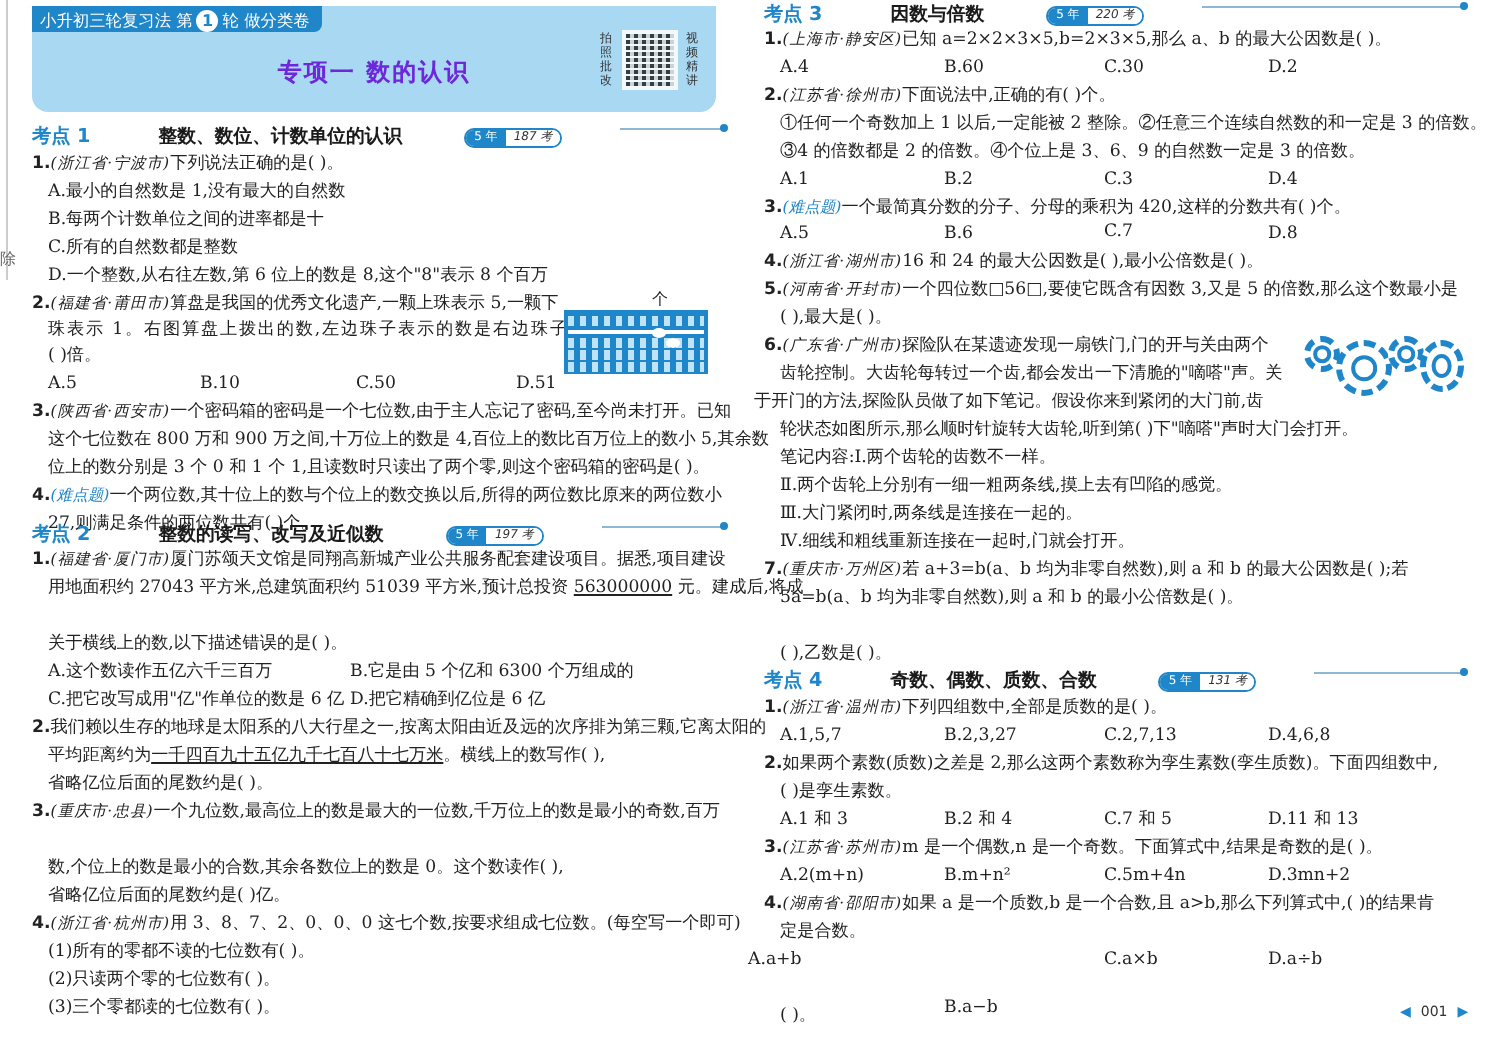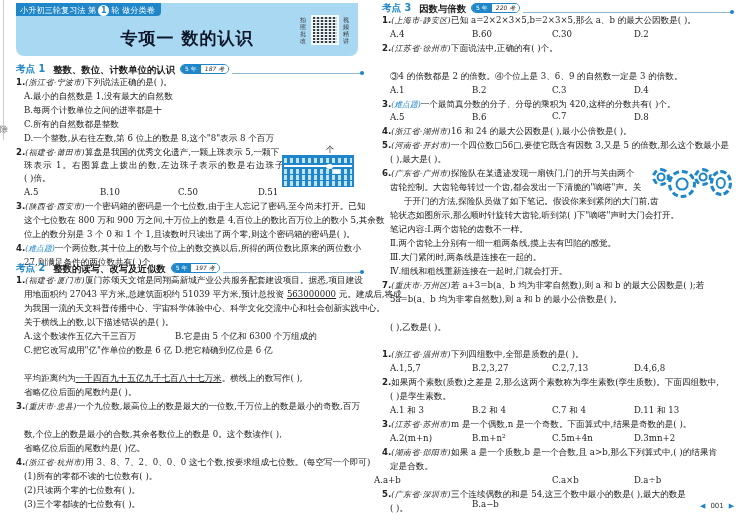--- a/index.html
+++ b/index.html
@@ -7,28 +7,28 @@
   body { font-family: "DejaVu Serif", "Liberation Serif", serif; color: #222; font-size: 8.6px; line-height: 1.0; position: relative; }
   .page { position: absolute; top: 0; width: 372px; height: 520px; }
   .left { left: 0; padding: 0 10px 0 12px; }
   .right { left: 372px; padding: 0 12px 0 10px; }
   .margin-line { position: absolute; left: 3px; top: 0; width: 1px; height: 140px; background: #ccc; }
   .margin-char { position: absolute; left: 0; top: 126px; font-size: 8px; color: #666; font-family: "DejaVu Sans", sans-serif; }
 
   .banner { position: absolute; left: 16px; top: 3px; width: 342px; height: 53px; background: #a9d8f2; border-radius: 0 0 8px 8px; }
   .banner-tab { position: absolute; left: 16px; top: 3px; height: 13px; background: #1f86c9; color: #fff; font-family: "DejaVu Sans", sans-serif; font-size: 8.2px; padding: 1px 6px 0 4px; display: flex; align-items: center; gap: 2px; border-radius: 0 0 4px 0; }
   .banner-tab .circ { display: inline-block; width: 11px; height: 11px; border-radius: 50%; background: #fff; color: #1f86c9; font-weight: bold; text-align: center; line-height: 11px; font-size: 8px; }
-  .banner-title { position: absolute; left: 16px; width: 342px; top: 30px; text-align: center; font-family: "DejaVu Sans", sans-serif; font-weight: bold; font-size: 17px; color: #0f172a; letter-spacing: 1px; }
+  .banner-title { position: absolute; left: 16px; width: 342px; top: 30px; text-align: center; font-family: "DejaVu Sans", sans-serif; font-weight: bold; font-size: 12px; color: #6d28d9; letter-spacing: 1px; }
   .qr { position: absolute; left: 311px; top: 15px; width: 28px; height: 30px; background:
         repeating-linear-gradient(0deg, #222 0 2px, #fff 2px 3px),
         #fff; opacity: .85; border: 2px solid #fff; }
   .qr::after { content: ""; position: absolute; inset: 0; background: repeating-linear-gradient(90deg, transparent 0 2px, rgba(255,255,255,.8) 2px 4px); }
   .qr-lbl { position: absolute; top: 16px; width: 8px; font-size: 6px; line-height: 7px; color: #333; font-family: "DejaVu Sans", sans-serif; }
 
-  .sec-head { position: absolute; display: flex; align-items: flex-end; font-family: "DejaVu Sans", sans-serif; font-weight: bold; }
+  .sec-head { position: absolute; display: flex; align-items: flex-start; font-family: "DejaVu Sans", sans-serif; font-weight: bold; gap: 26px; }
   .sec-head .kd { color: #1f86c9; font-size: 9.6px; margin-right: 8px; }
   .sec-head .st { color: #1a1a1a; font-size: 9.4px; margin-right: 5px; }
   .badge { display: inline-flex; height: 10px; border: 1px solid #1f86c9; border-radius: 5px; overflow: hidden; font-size: 6px; font-weight: normal; }
   .badge .b1 { background: #1f86c9; color: #fff; padding: 1px 4px 0; }
   .badge .b2 { color: #333; padding: 1px 4px 0; background: #fff; font-style: italic; }
   .sec-rule { flex: 1; height: 1px; background: #8fb7d4; margin-left: 3px; position: relative; }
   .sec-rule::after { content: ""; position: absolute; right: -2px; top: -2px; width: 4px; height: 4px; border-radius: 50%; background: #1f86c9; }
 
   .q { position: absolute; white-space: nowrap; font-size: 8.6px; }
   .q .src { font-style: italic; font-size: 7.8px; letter-spacing: .5px; }
@@ -113,27 +113,27 @@
     <span class="st">整数的读写、改写及近似数</span>
     <span class="badge">
         <span class="b1">5 年</span>
         <span class="b2">197 考</span>
       </span>
     <span class="sec-rule"></span>
   </div>
 
   <div class="q" style="left:16px; top:276px"><span class="num">1.</span><span class="src">(福建省·厦门市)</span><span>厦门苏颂天文馆是同翔高新城产业公共服务配套建设项目。据悉,项目建设</span></div>
   <div class="q" style="left:24px; top:290px"><span>用地面积约 27043 平方米,总建筑面积约 51039 平方米,预计总投资 </span><span class="u">563000000</span><span> 元。建成后,将成</span></div>
-  <div class="q" style="left:24px; top:304px">为我国一流的天文科普传播中心、宇宙科学体验中心、科学文化交流中心和社会创新实践中心。</div>
   <div class="q" style="left:24px; top:318px">关于横线上的数,以下描述错误的是(      )。</div>
   <div class="opt" style="left:24px; top:332px">A.这个数读作五亿六千三百万</div>
   <div class="opt" style="left:175px; top:332px">B.它是由 5 个亿和 6300 个万组成的</div>
   <div class="opt" style="left:24px; top:346px">C.把它改写成用"亿"作单位的数是 6 亿</div>
   <div class="opt" style="left:175px; top:346px">D.把它精确到亿位是 6 亿</div>
 
+  <div class="q" style="left:16px; top:360px"><span class="num">2.</span><span>我们赖以生存的地球是太阳系的八大行星之一,按离太阳由近及远的次序排为第三颗,它离太阳的</span></div>
   <div class="q" style="left:24px; top:374px"><span>平均距离约为</span><span class="u">一千四百九十五亿九千七百八十七万米</span><span>。横线上的数写作(                              ),</span></div>
   <div class="q" style="left:24px; top:388px">省略亿位后面的尾数约是(              )。</div>
 
   <div class="q" style="left:16px; top:402px"><span class="num">3.</span><span class="src">(重庆市·忠县)</span><span>一个九位数,最高位上的数是最大的一位数,千万位上的数是最小的奇数,百万</span></div>
   <div class="q" style="left:24px; top:430px">数,个位上的数是最小的合数,其余各数位上的数是 0。这个数读作(                                    ),</div>
   <div class="q" style="left:24px; top:444px">省略亿位后面的尾数约是(          )亿。</div>
 
   <div class="q" style="left:16px; top:458px"><span class="num">4.</span><span class="src">(浙江省·杭州市)</span><span>用 3、8、7、2、0、0、0 这七个数,按要求组成七位数。(每空写一个即可)</span></div>
   <div class="q" style="left:24px; top:472px">(1)所有的零都不读的七位数有(                  )。</div>
   <div class="q" style="left:24px; top:486px">(2)只读两个零的七位数有(                )。</div>
@@ -151,84 +151,93 @@
     <span class="sec-rule"></span>
   </div>
 
   <div class="q" style="left:10px; top:16px"><span class="num">1.</span><span class="src">(上海市·静安区)</span><span>已知 a=2×2×3×5,b=2×3×5,那么 a、b 的最大公因数是(      )。</span></div>
   <div class="opt" style="left:18px; top:30px">A.4</div>
   <div class="opt" style="left:100px; top:30px">B.60</div>
   <div class="opt" style="left:180px; top:30px">C.30</div>
   <div class="opt" style="left:262px; top:30px">D.2</div>
 
   <div class="q" style="left:10px; top:44px"><span class="num">2.</span><span class="src">(江苏省·徐州市)</span><span>下面说法中,正确的有(      )个。</span></div>
+  <div class="q" style="left:18px; top:58px">①任何一个奇数加上 1 以后,一定能被 2 整除。②任意三个连续自然数的和一定是 3 的倍数。</div>
   <div class="q" style="left:18px; top:72px">③4 的倍数都是 2 的倍数。④个位上是 3、6、9 的自然数一定是 3 的倍数。</div>
   <div class="opt" style="left:18px; top:86px">A.1</div>
   <div class="opt" style="left:100px; top:86px">B.2</div>
   <div class="opt" style="left:180px; top:86px">C.3</div>
   <div class="opt" style="left:262px; top:86px">D.4</div>
 
   <div class="q" style="left:10px; top:100px"><span class="num">3.</span><span class="hard">(难点题)</span><span>一个最简真分数的分子、分母的乘积为 420,这样的分数共有(      )个。</span></div>
   <div class="opt" style="left:18px; top:113px">A.5</div>
   <div class="opt" style="left:100px; top:113px">B.6</div>
   <div class="opt" style="left:180px; top:112px">C.7</div>
   <div class="opt" style="left:262px; top:113px">D.8</div>
 
   <div class="q" style="left:10px; top:127px"><span class="num">4.</span><span class="src">(浙江省·湖州市)</span><span>16 和 24 的最大公因数是(          ),最小公倍数是(          )。</span></div>
 
   <div class="q" style="left:10px; top:141px"><span class="num">5.</span><span class="src">(河南省·开封市)</span><span>一个四位数□56□,要使它既含有因数 3,又是 5 的倍数,那么这个数最小是</span></div>
   <div class="q" style="left:18px; top:155px">(          ),最大是(          )。</div>
 
   <div class="q" style="left:10px; top:169px"><span class="num">6.</span><span class="src">(广东省·广州市)</span><span>探险队在某遗迹发现一扇铁门,门的开与关由两个</span></div>
   <div class="q" style="left:18px; top:183px">齿轮控制。大齿轮每转过一个齿,都会发出一下清脆的"嘀嗒"声。关</div>
-  <div class="q" style="left:32px; top:197px">于开门的方法,探险队员做了如下笔记。假设你来到紧闭的大门前,齿</div>
+  <div class="q" style="left:5px; top:197px">于开门的方法,探险队员做了如下笔记。假设你来到紧闭的大门前,齿</div>
   <div class="q" style="left:18px; top:211px">轮状态如图所示,那么顺时针旋转大齿轮,听到第(          )下"嘀嗒"声时大门会打开。</div>
   <div class="q" style="left:18px; top:225px">笔记内容:Ⅰ.两个齿轮的齿数不一样。</div>
   <div class="q" style="left:18px; top:239px">Ⅱ.两个齿轮上分别有一细一粗两条线,摸上去有凹陷的感觉。</div>
   <div class="q" style="left:18px; top:253px">Ⅲ.大门紧闭时,两条线是连接在一起的。</div>
   <div class="q" style="left:18px; top:267px">Ⅳ.细线和粗线重新连接在一起时,门就会打开。</div>
 
   <div class="gear" style="left:280px; top:168px; width:18px; height:18px"></div>
   <div class="gear" style="left:296px; top:170px; width:28px; height:28px"></div>
   <div class="gear" style="left:322px; top:168px; width:18px; height:18px"></div>
   <div class="gear" style="left:338px; top:170px; width:22px; height:26px"></div>
 
   <div class="q" style="left:10px; top:281px"><span class="num">7.</span><span class="src">(重庆市·万州区)</span><span>若 a+3=b(a、b 均为非零自然数),则 a 和 b 的最大公因数是(          );若</span></div>
   <div class="q" style="left:18px; top:295px">5a=b(a、b 均为非零自然数),则 a 和 b 的最小公倍数是(          )。</div>
 
   <div class="q" style="left:18px; top:323px">(          ),乙数是(          )。</div>
 
+  <div class="sec-head" style="left:10px; top:323px; width:350px; transform: translateY(13px)">
+    <span class="kd">考点 4</span>
+    <span class="st">奇数、偶数、质数、合数</span>
+    <span class="badge">
+        <span class="b1">5 年</span>
+        <span class="b2">131 考</span>
+      </span>
+    <span class="sec-rule"></span>
+  </div>
 
   <div class="q" style="left:10px; top:350px"><span class="num">1.</span><span class="src">(浙江省·温州市)</span><span>下列四组数中,全部是质数的是(      )。</span></div>
   <div class="opt" style="left:18px; top:364px">A.1,5,7</div>
   <div class="opt" style="left:100px; top:364px">B.2,3,27</div>
   <div class="opt" style="left:180px; top:364px">C.2,7,13</div>
   <div class="opt" style="left:262px; top:364px">D.4,6,8</div>
 
   <div class="q" style="left:10px; top:378px"><span class="num">2.</span><span>如果两个素数(质数)之差是 2,那么这两个素数称为孪生素数(孪生质数)。下面四组数中,</span></div>
   <div class="q" style="left:18px; top:392px">(      )是孪生素数。</div>
   <div class="opt" style="left:18px; top:406px">A.1 和 3</div>
   <div class="opt" style="left:100px; top:406px">B.2 和 4</div>
-  <div class="opt" style="left:180px; top:406px">C.7 和 4</div>
+  <div class="opt" style="left:180px; top:406px">C.7 和 5</div>
   <div class="opt" style="left:262px; top:406px">D.11 和 13</div>
 
   <div class="q" style="left:10px; top:420px"><span class="num">3.</span><span class="src">(江苏省·苏州市)</span><span>m 是一个偶数,n 是一个奇数。下面算式中,结果是奇数的是(      )。</span></div>
   <div class="opt" style="left:18px; top:434px">A.2(m+n)</div>
   <div class="opt" style="left:100px; top:434px">B.m+n²</div>
   <div class="opt" style="left:180px; top:434px">C.5m+4n</div>
   <div class="opt" style="left:262px; top:434px">D.3mn+2</div>
 
   <div class="q" style="left:10px; top:448px"><span class="num">4.</span><span class="src">(湖南省·邵阳市)</span><span>如果 a 是一个质数,b 是一个合数,且 a&gt;b,那么下列算式中,(      )的结果肯</span></div>
   <div class="q" style="left:18px; top:462px">定是合数。</div>
   <div class="opt" style="left:2px; top:476px">A.a+b</div>
   <div class="opt" style="left:100px; top:500px">B.a−b</div>
   <div class="opt" style="left:180px; top:476px">C.a×b</div>
   <div class="opt" style="left:262px; top:476px">D.a÷b</div>
 
-  <div class="q" style="left:10px; top:490px"><span class="num">5.</span><span class="src">(广东省·深圳市)</span><span>三个连续偶数的和是 54,这三个数中最小的数是(          ),最大的数是</span></div>
   <div class="q" style="left:18px; top:504px">(          )。</div>
 </div>
 
 <div class="pager">
   <span class="arr">◀</span>
   <span>001</span>
   <span class="arr">▶</span>
 </div>
 
 </body></html>

